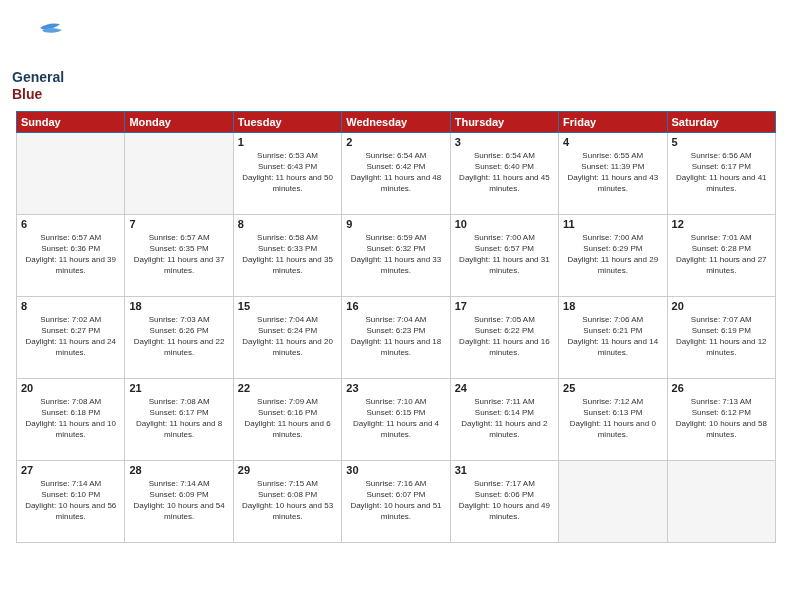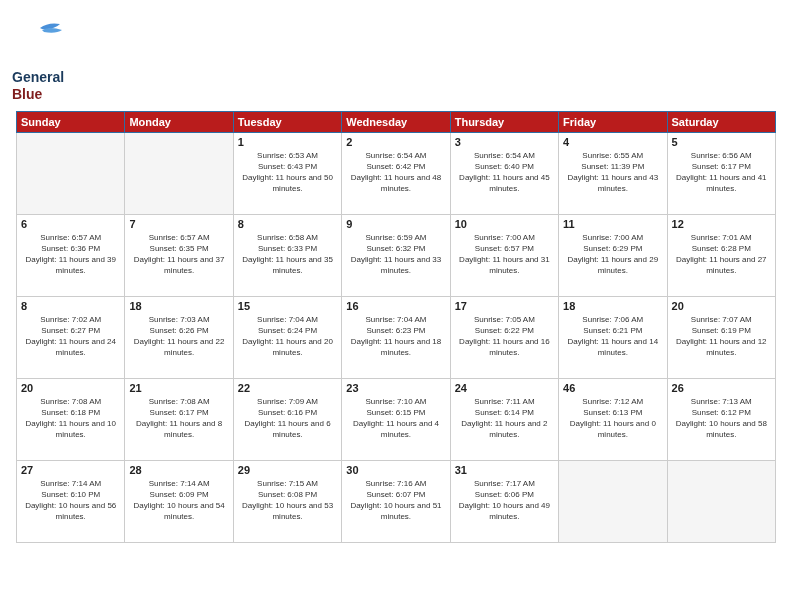--- a/index.html
+++ b/index.html
@@ -314,21 +314,21 @@
         </td>
           <td>
           <span class="day-num">24</span>
           <div class="day-info">
             <div>Sunrise: 7:11 AM</div>
             <div>Sunset: 6:14 PM</div>
             <div>Daylight: 11 hours and 2 minutes.</div>
           </div>
         </td>
           <td>
-          <span class="day-num">46</span>
+          <span class="day-num">25</span>
           <div class="day-info">
             <div>Sunrise: 7:12 AM</div>
             <div>Sunset: 6:13 PM</div>
             <div>Daylight: 11 hours and 0 minutes.</div>
           </div>
         </td>
           <td>
           <span class="day-num">26</span>
           <div class="day-info">
             <div>Sunrise: 7:13 AM</div>

